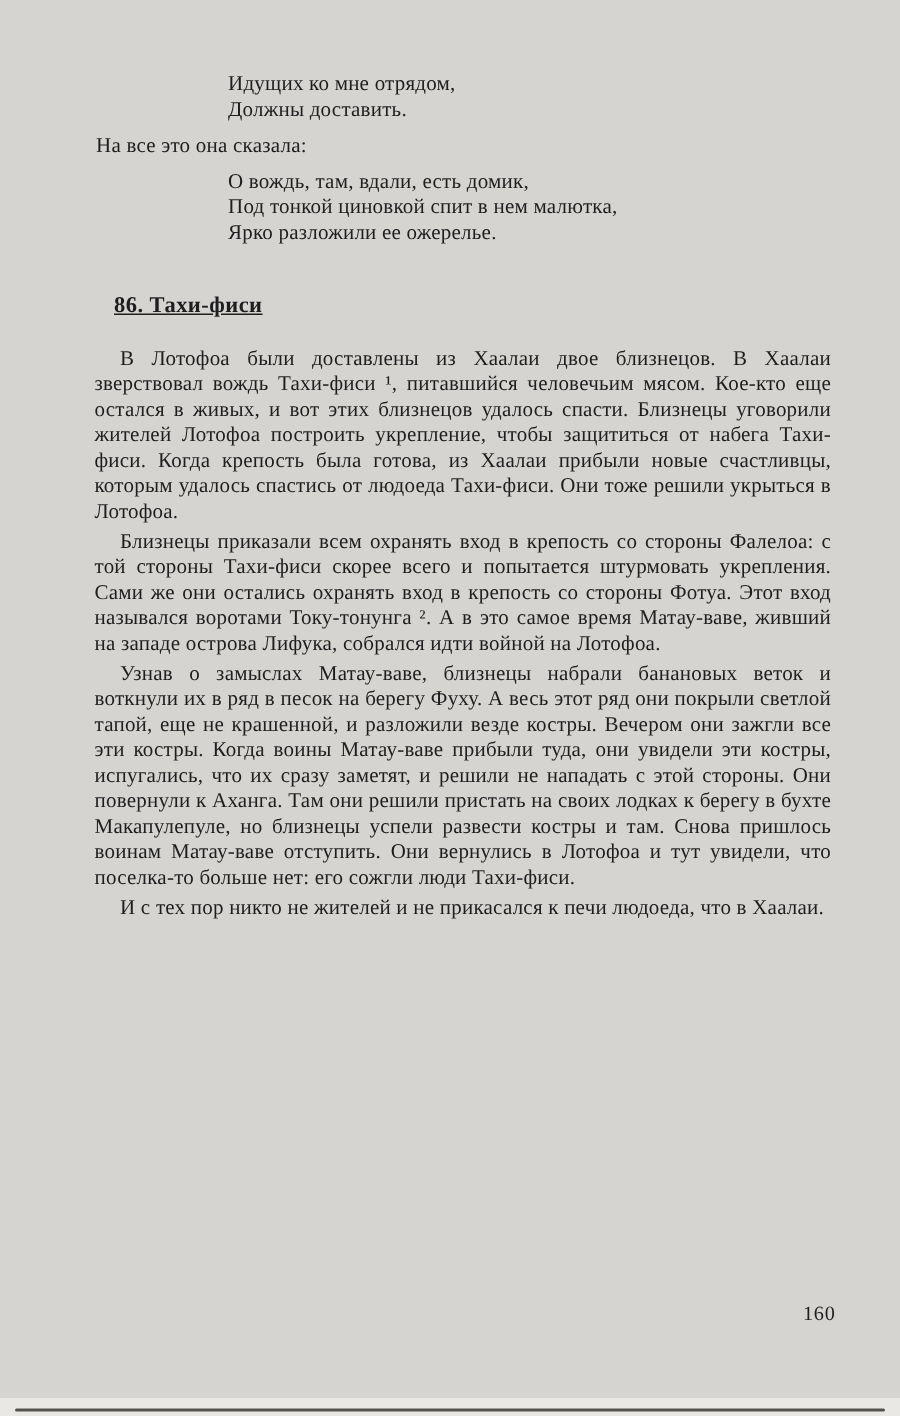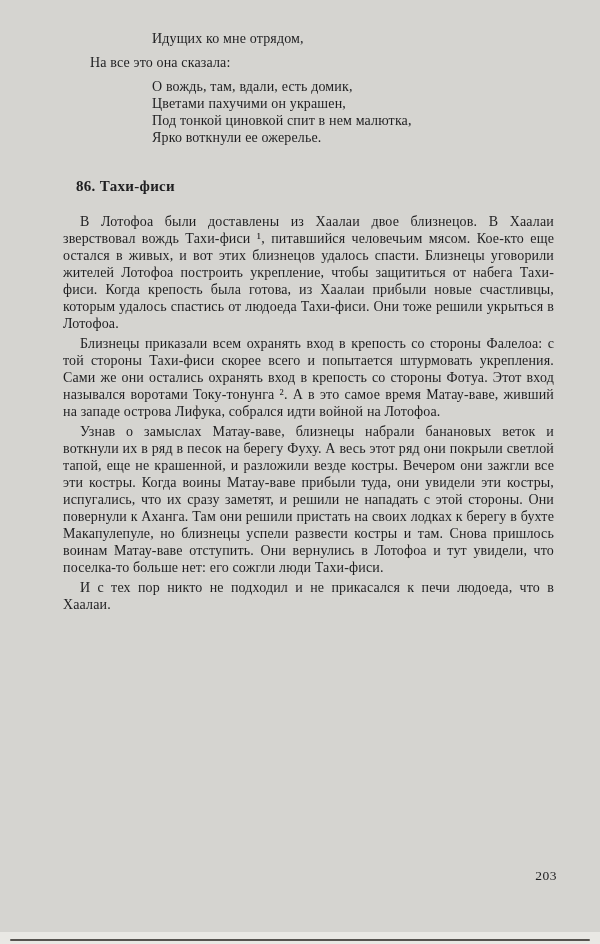--- a/index.html
+++ b/index.html
@@ -13,40 +13,41 @@
     color:var(--ink);
     font-family:"Liberation Serif","DejaVu Serif",serif;
     position:relative;
     overflow:hidden;
   }
   .page{
     position:absolute;inset:0;
   }
   .text-block{
     position:absolute;
-    left:60px;top:30px;width:497px;
+    left:60px;top:48px;width:497px;
     font-size:14px;
     line-height:17px;
     letter-spacing:0.15px;
   }
   .verse{
     margin:0 0 7px 92px;
   }
   .verse-line{
     white-space:nowrap;
   }
   .speech-intro{
-    margin:0 0 7px 30px;
+    margin:0 0 7px 4px;
     padding:0;
   }
   .section-heading{
     font-size:15px;
     font-weight:bold;
     margin:32px 0 18px 16px;
     letter-spacing:0.3px;
+    text-decoration:underline;
   }
   .para{
     margin:3px;
     padding:0;
     text-align:justify;
     text-indent:17px;
   }
   .page-number{
     position:absolute;
     left:60px;top:868px;width:497px;
@@ -67,37 +68,37 @@
   }
 </style>
 </head>
 <body>
 
 <div class="page">
   <div class="text-block">
 
     <div class="verse">
       <div class="verse-line">Идущих ко мне отрядом,</div>
+      <div class="verse-line">Должны доставить.</div>
     </div>
 
     <p class="speech-intro">На все это она сказала:</p>
 
     <div class="verse">
       <div class="verse-line">О вождь, там, вдали, есть домик,</div>
-      <div class="verse-line">Цветами пахучими он украшен,</div>
       <div class="verse-line">Под тонкой циновкой спит в нем малютка,</div>
-      <div class="verse-line">Ярко воткнули ее ожерелье.</div>
+      <div class="verse-line">Ярко разложили ее ожерелье.</div>
     </div>
 
     <h2 class="section-heading">86. Тахи-фиси</h2>
 
     <p class="para">В Лотофоа были доставлены из Хаалаи двое близнецов. В Хаалаи зверствовал вождь Тахи-фиси ¹, питавшийся человечьим мясом. Кое-кто еще остался в живых, и вот этих близнецов удалось спасти. Близнецы уговорили жителей Лотофоа построить укрепление, чтобы защититься от набега Тахи-фиси. Когда крепость была готова, из Хаалаи прибыли новые счастливцы, которым удалось спастись от людоеда Тахи-фиси. Они тоже решили укрыться в Лотофоа.</p>
     <p class="para">Близнецы приказали всем охранять вход в крепость со стороны Фалелоа: с той стороны Тахи-фиси скорее всего и попытается штурмовать укрепления. Сами же они остались охранять вход в крепость со стороны Фотуа. Этот вход назывался воротами Току-тонунга ². А в это самое время Матау-ваве, живший на западе острова Лифука, собрался идти войной на Лотофоа.</p>
     <p class="para">Узнав о замыслах Матау-ваве, близнецы набрали банановых веток и воткнули их в ряд в песок на берегу Фуху. А весь этот ряд они покрыли светлой тапой, еще не крашенной, и разложили везде костры. Вечером они зажгли все эти костры. Когда воины Матау-ваве прибыли туда, они увидели эти костры, испугались, что их сразу заметят, и решили не нападать с этой стороны. Они повернули к Аханга. Там они решили пристать на своих лодках к берегу в бухте Макапулепуле, но близнецы успели развести костры и там. Снова пришлось воинам Матау-ваве отступить. Они вернулись в Лотофоа и тут увидели, что поселка-то больше нет: его сожгли люди Тахи-фиси.</p>
-    <p class="para">И с тех пор никто не подходил и не прикасался к печи людоеда, что в Хаалаи.</p>
+    <p class="para">И с тех пор никто не жителей и не прикасался к печи людоеда, что в Хаалаи.</p>
   </div>
 
-  <div class="page-number">203</div>
+  <div class="page-number">160</div>
 
   <div class="scan-edge">
     <div class="scan-edge-line"></div>
   </div>
 </div>
 
 </body></html>

